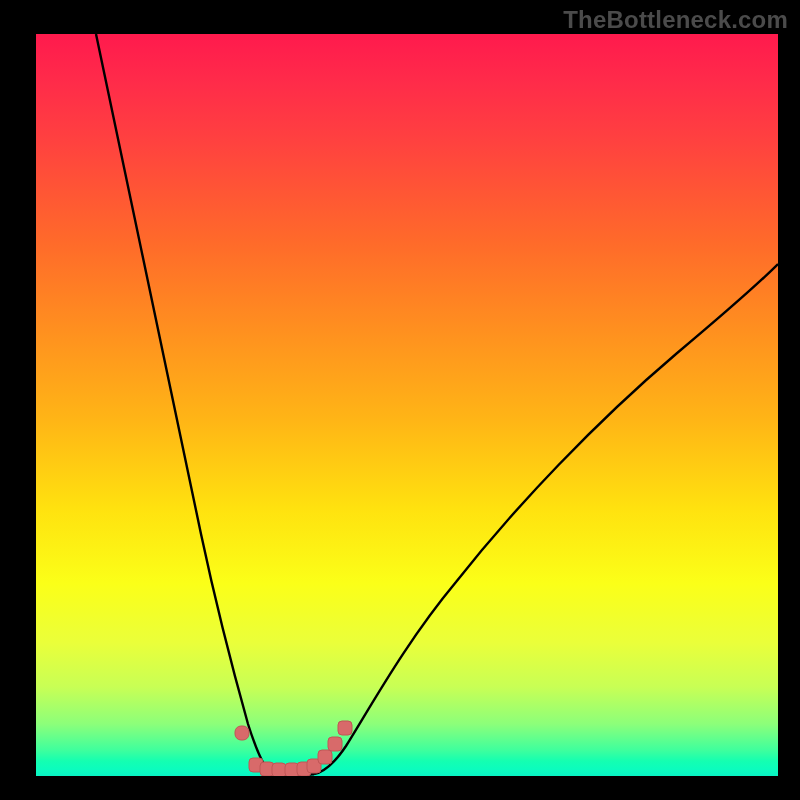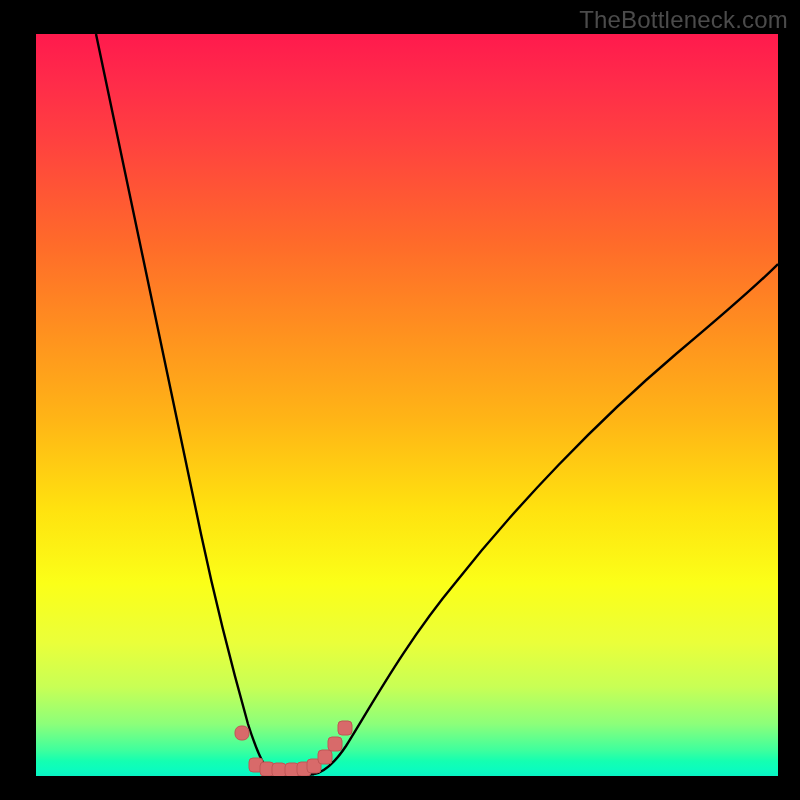--- a/index.html
+++ b/index.html
@@ -40,21 +40,21 @@
       #0cfdbd 99%,
       #09f3c4 100%
     );
   }
   .watermark {
     position: absolute;
     top: 6px;
     right: 12px;
     color: #4b4b4b;
     font-size: 24px;
-    font-weight: 400;
+    font-weight: 700;
     letter-spacing: 0.2px;
     user-select: none;
   }
   svg.curve {
     position: absolute;
     left: 0; top: 0;
     width: 742px; height: 742px;
   }
 </style>
 </head>

